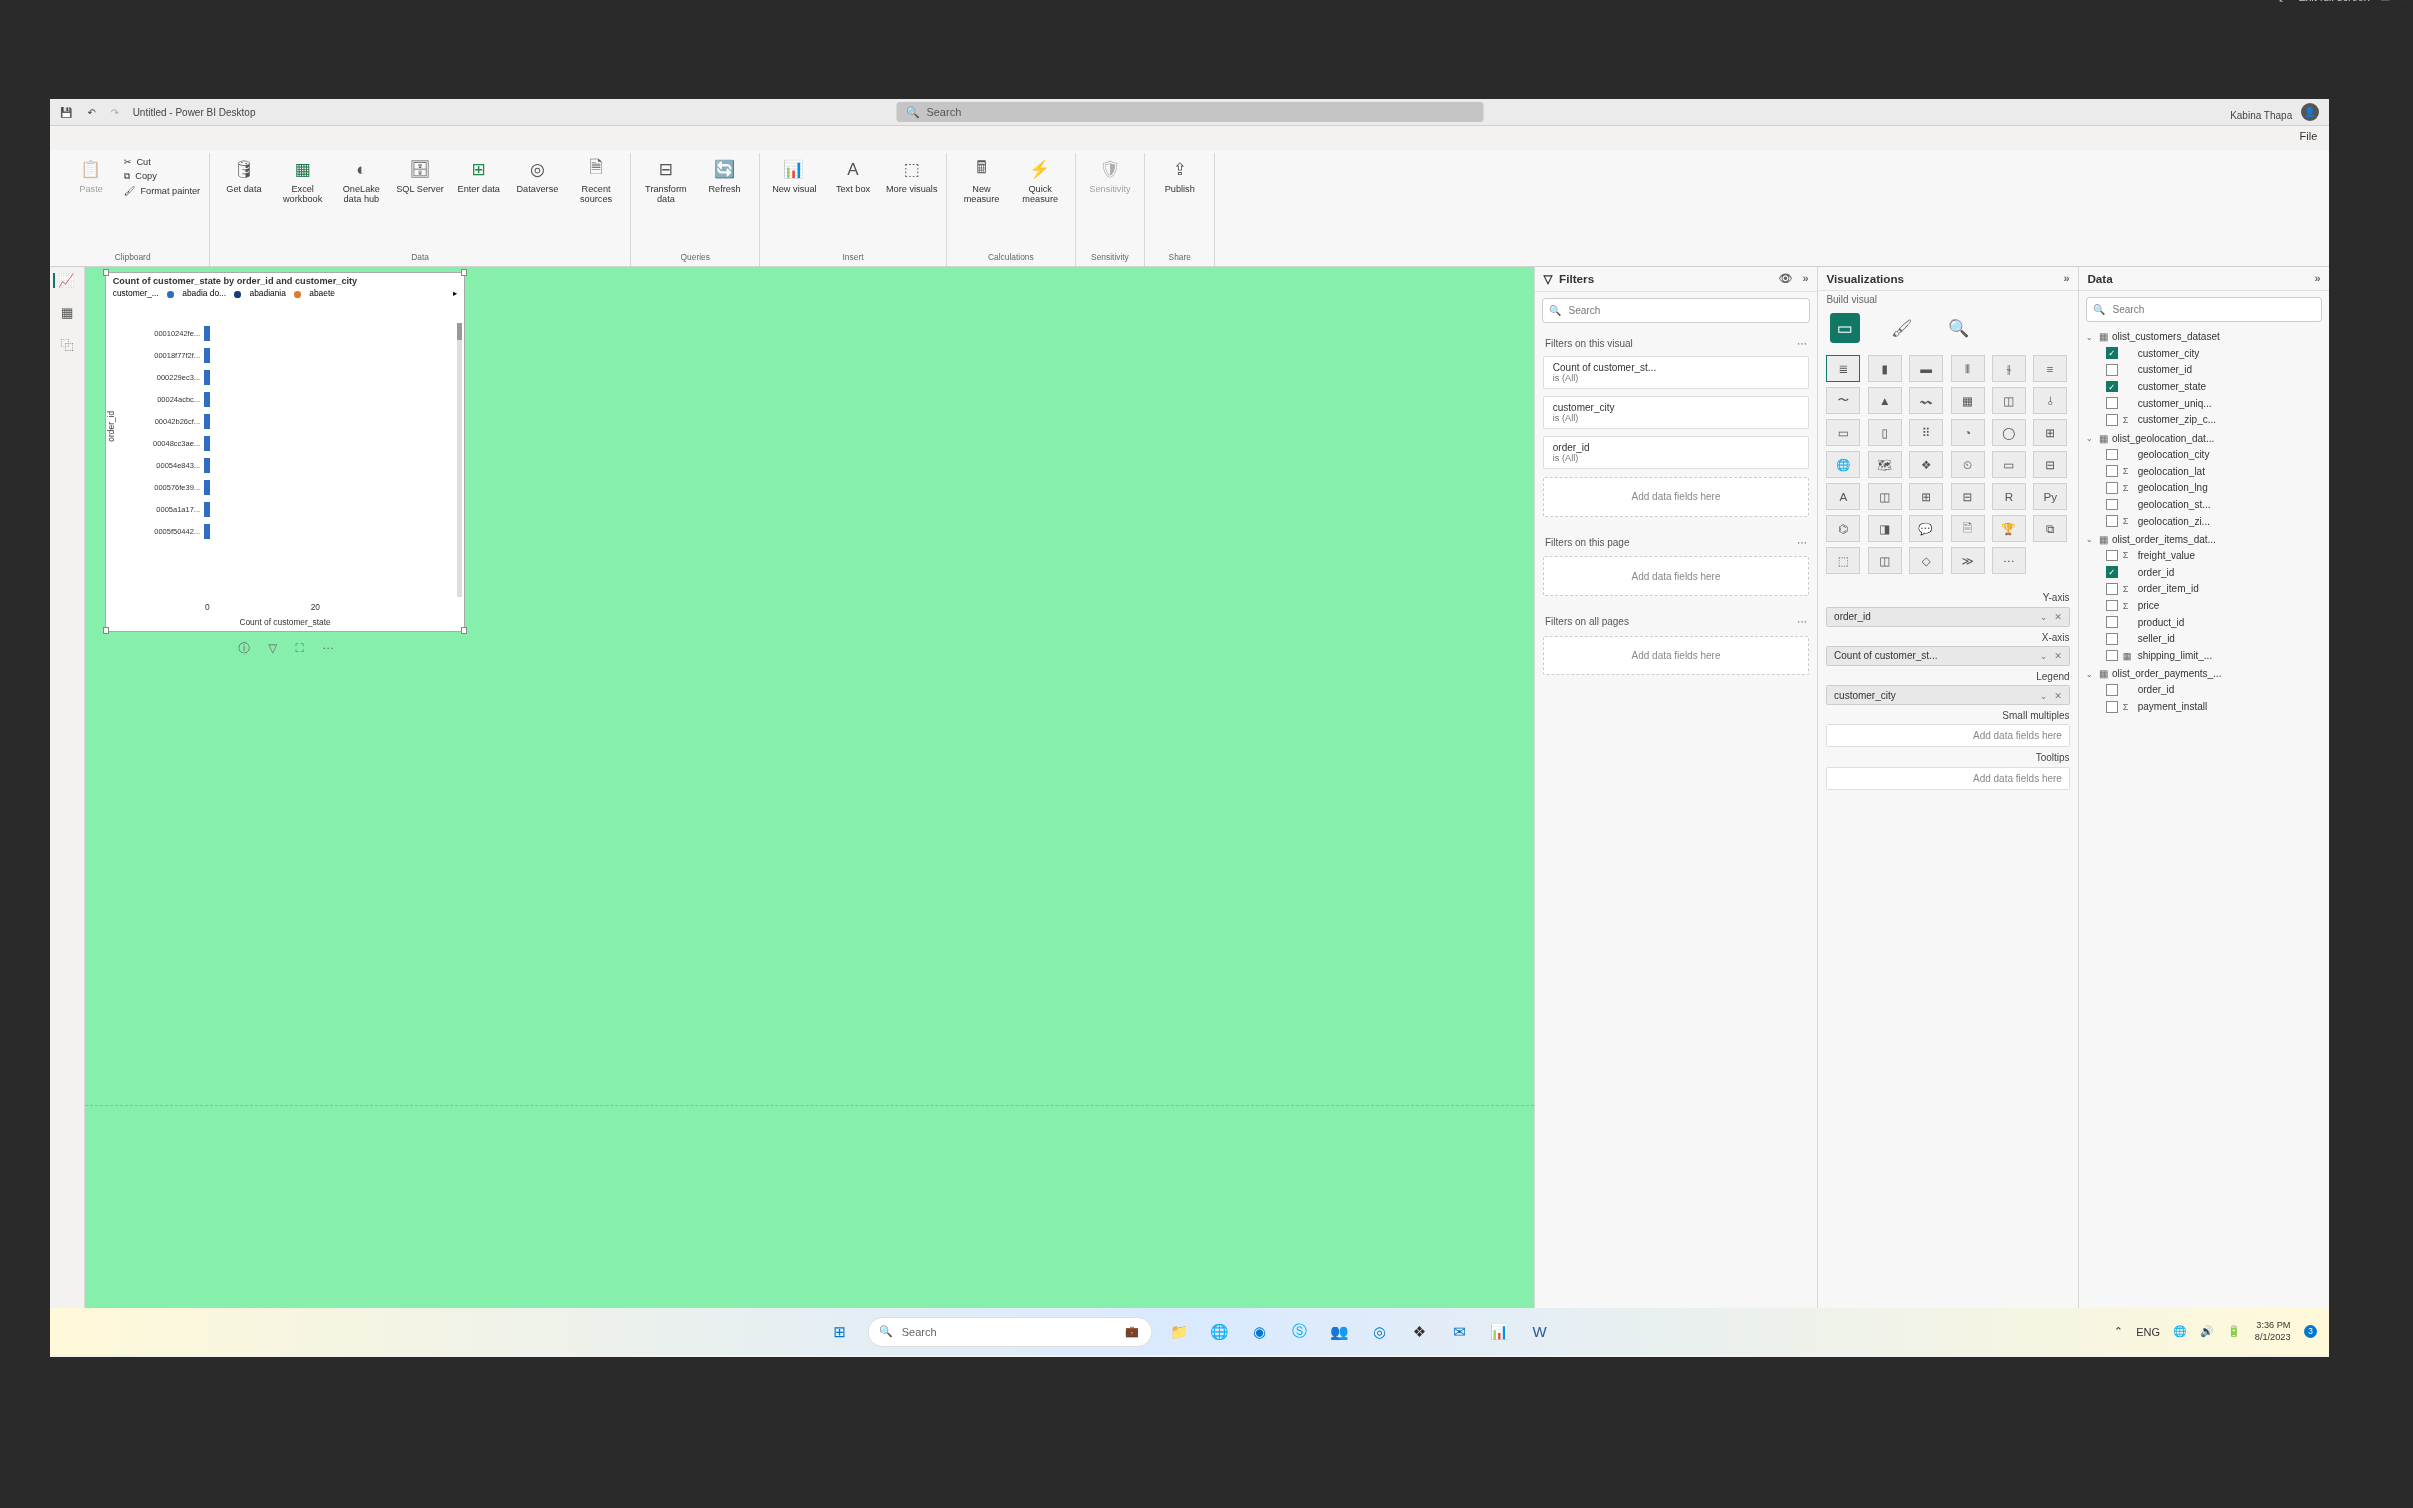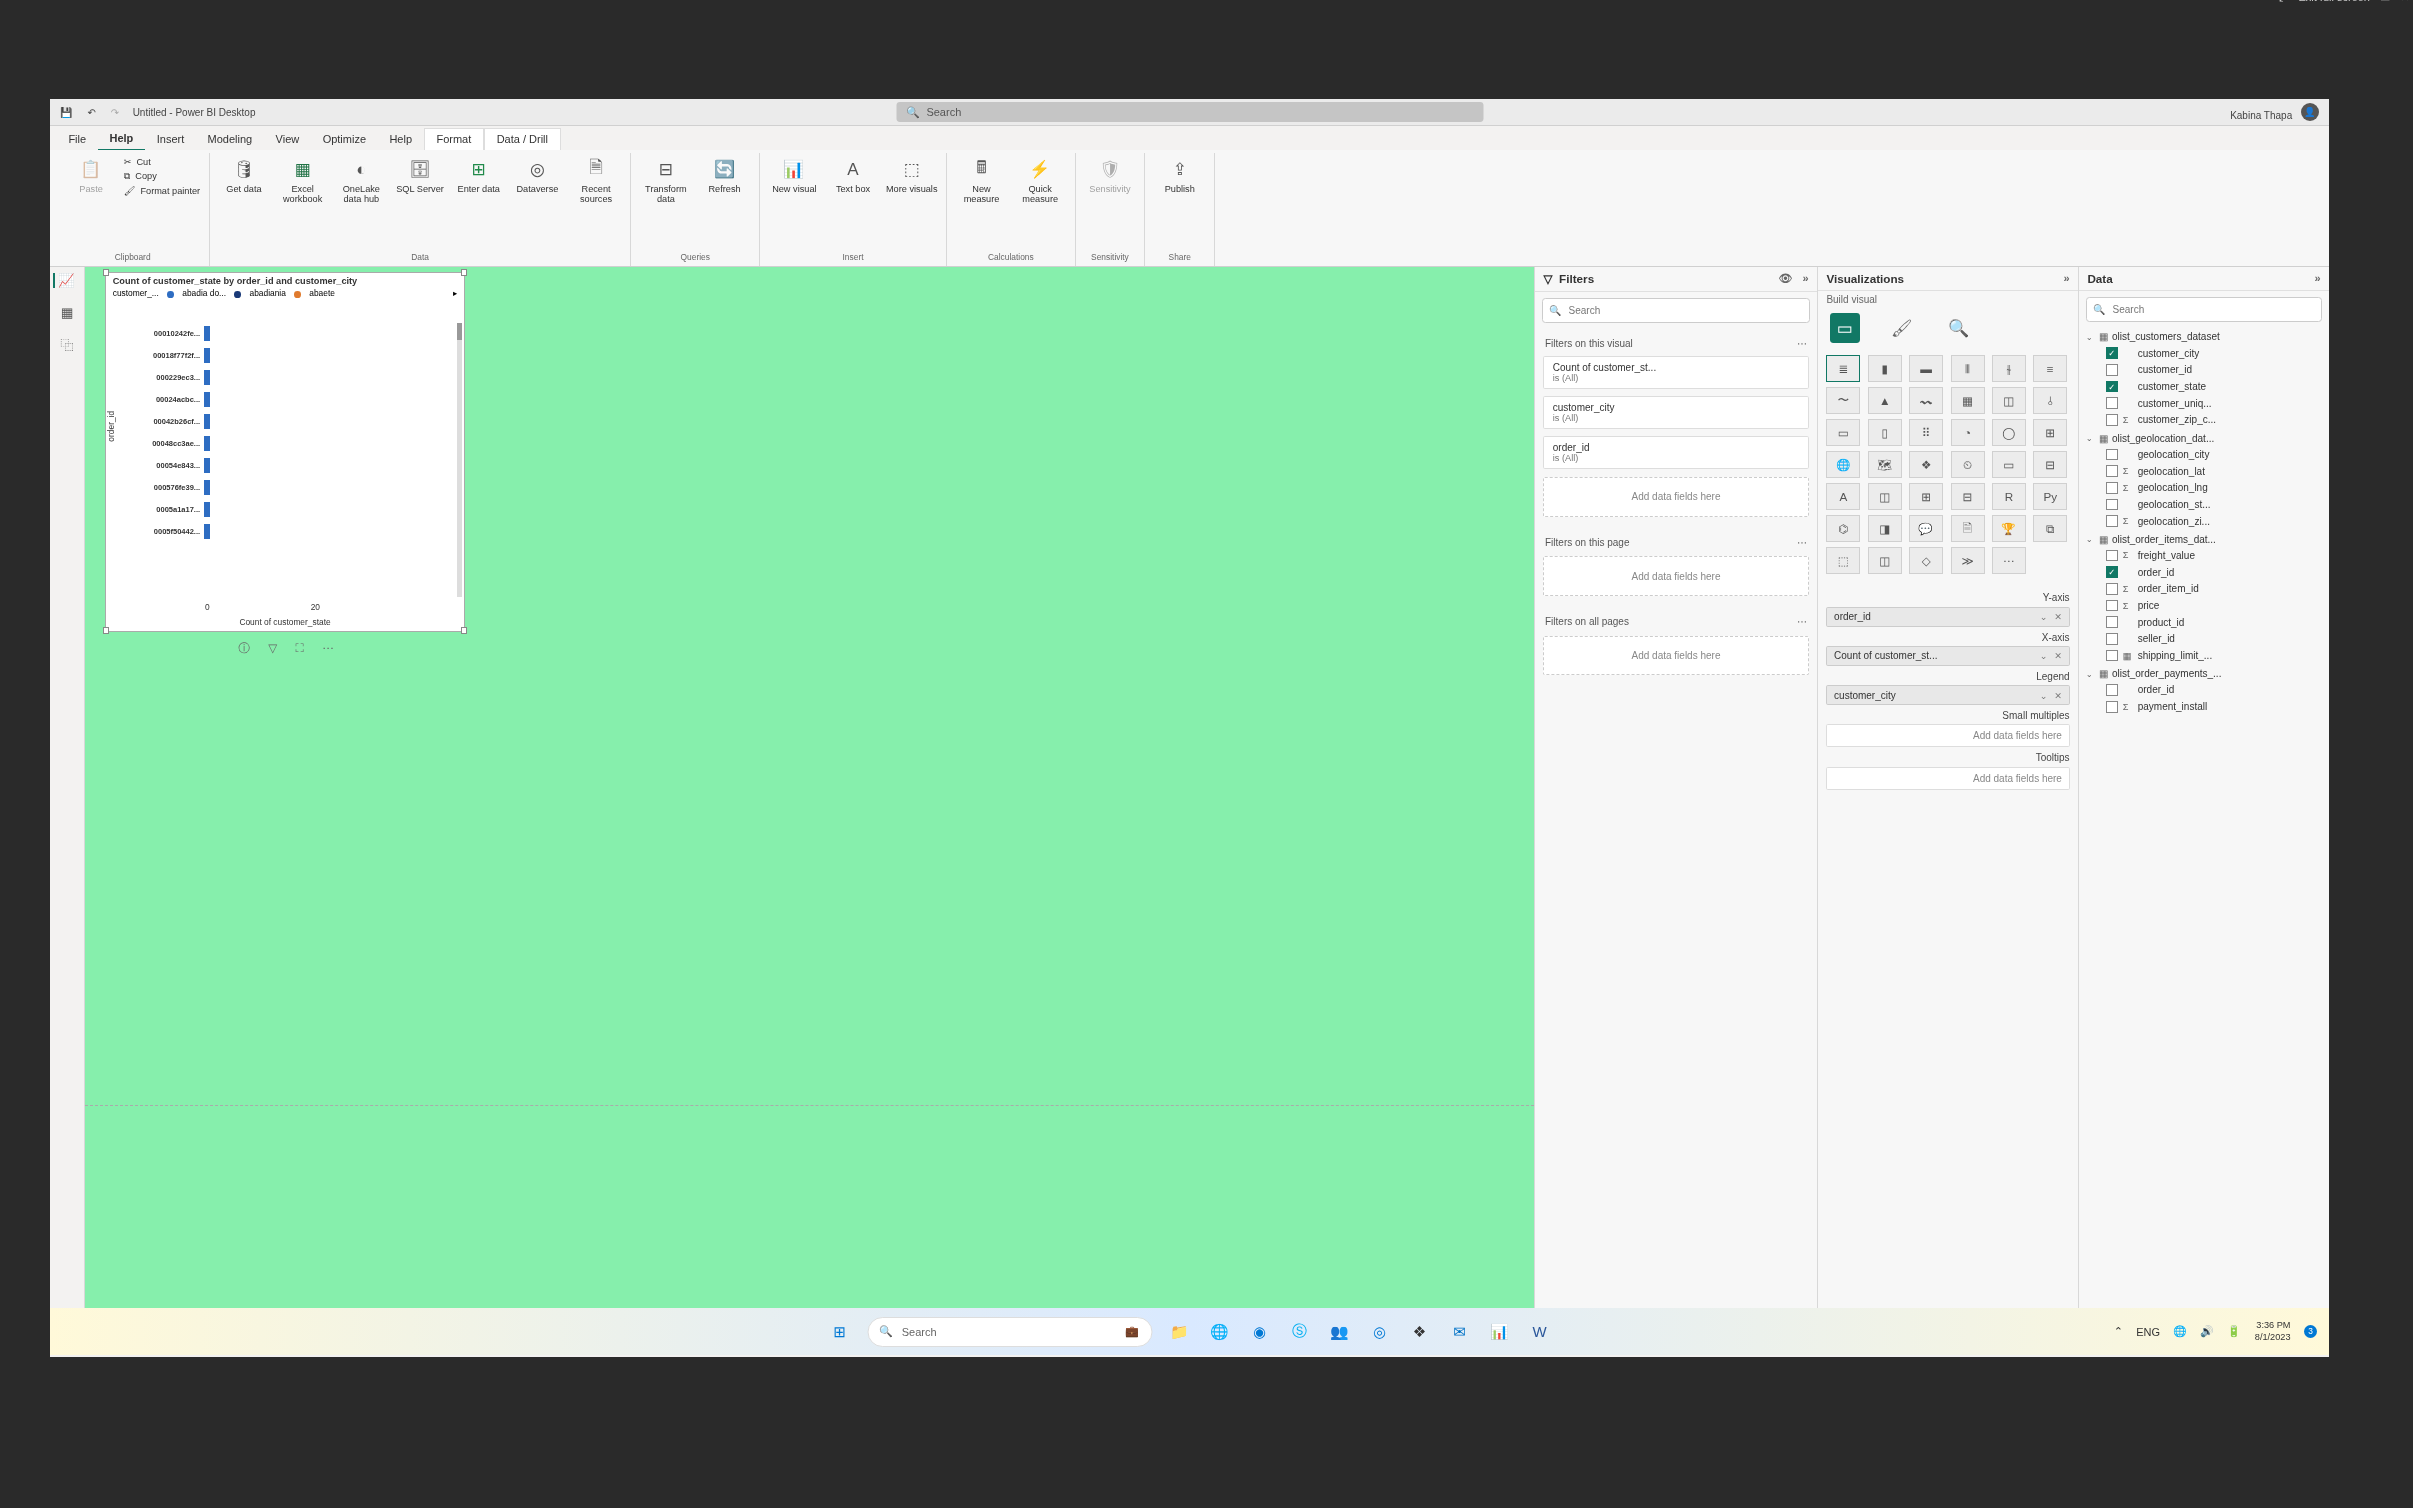--- a/index.html
+++ b/index.html
@@ -11,21 +11,21 @@
   .titlebar .qat { display: flex; gap: 15px; align-items: center; }
   .titlebar .title { margin-left: 13.4px; }
   .titlebar .search { position: absolute; left: 50%; transform: translateX(-50%); width: 587px; height: 20px; background: #c5c5c5; border-radius: 3.4px; display: flex; align-items: center; padding: 0 10px; color: #555; gap: 6.7px; font-size: 11px; }
   .titlebar .user { margin-left: auto; display: flex; align-items: flex-end; gap: 8.4px; }
   .avatar { width: 18.4px; height: 18.4px; border-radius: 50%; background: #555; display: inline-flex; align-items: center; justify-content: center; color: #fff; font-size: 9.2px; }
   
   .exit-fs { position: absolute; top: -10px; right: 3.4px; color: #ccc; font-size: 11px; display: flex; align-items: center; gap: 10px; }
   .exit-fs .ico { font-size: 11.7px; }
   
   
-  .ribbontabs { height: 23.5px; background: #f3f2f1; display: flex; align-items: end; padding-left: 6.7px; font-size: 11px; color: #333; }
+  .ribbontabs { height: 23.5px; background: #f3f2f1; display: flex; align-items: end; padding-left: 6.7px; font-size: 11px; color: #333; flex-direction: column; }
   .ribbontabs .tab { padding: 4.2px 11.7px; cursor: pointer; }
   .ribbontabs .tab.active { border-bottom: 1.7px solid #117865; font-weight: 600; }
   .ribbontabs .tab.context { background: #fff; border-top: 0.8px solid #ddd; border-left: 0.8px solid #ddd; border-right: 0.8px solid #ddd; }
   
   
   .ribbon { height: 117px; background: #f7f7f7; border-bottom: 0.8px solid #d0d0d0; display: flex; padding: 3.4px 6.7px 0; }
   .rgroup { border-right: 0.8px solid #d8d8d8; padding: 1.7px 8.4px 0; display: flex; flex-direction: column; align-items: center; }
   .rgroup .items { display: flex; gap: 6.7px; align-items: flex-start; flex: 1; }
   .rgroup .label { font-size: 8.4px; color: #666; padding: 1.7px 0 3.4px; }
   .ritem { display: flex; flex-direction: column; align-items: center; width: 52px; font-size: 9.2px; color: #333; text-align: center; gap: 2.5px; padding-top: 3.4px; }
@@ -42,21 +42,21 @@
   
   
   .visual { position: absolute; left: 20px; top: 5px; width: 360px; height: 360px; border: 0.8px solid #aaa; background: #fff; }
   .visual .handle { position: absolute; width: 6.7px; height: 6.7px; background: #fff; border: 0.8px solid #888; }
   .visual .title { font-size: 9.2px; color: #333; padding: 3.4px 6.7px 0; font-weight: 600; }
   .visual .legend { font-size: 8.4px; padding: 1.7px 6.7px; display: flex; gap: 8.4px; align-items: flex-end; }
   .visual .legend .dot { width: 6.7px; height: 6.7px; border-radius: 50%; display: inline-block; }
   .chartbody { position: absolute; left: 23.5px; top: 50px; right: 8.4px; bottom: 34px; }
   .ylab { position: absolute; left: 5px; top: 50%; transform: rotate(-90deg) translateX(50%); transform-origin: left center; font-size: 8.4px; color: #333; }
   .xlab { position: absolute; bottom: 3.4px; left: 50%; transform: translateX(-50%); font-size: 8.4px; color: #333; }
-  .barrow { display: flex; align-items: center; font-size: 7.5px; color: #333; height: 22px; font-weight: bold; }
+  .barrow { display: flex; align-items: center; font-size: 7.5px; color: #333; height: 22px; }
   .barrow .cat { width: 74px; text-align: right; padding-right: 3.4px; overflow: hidden; white-space: nowrap; }
   .barrow .bar { height: 15px; background: #4a7; }
   .xaxis { position: absolute; left: 99px; bottom: 18.4px; font-size: 8.4px; color: #333; display: flex; gap: 101px; }
   .visual-actions { position: absolute; left: 50%; transform: translateX(-50%); bottom: -25px; display: flex; gap: 18.4px; color: #666; font-size: 11.7px; }
   
   
   .pane { border-left: 0.8px solid #d8d8d8; background: #f7f7f7; display: flex; flex-direction: column; font-size: 10px; color: #333; }
   .pane .phead { display: flex; align-items: center; justify-content: space-between; padding: 5px 8.4px; font-size: 11.7px; font-weight: 600; border-bottom: 0.8px solid #e0e0e0; }
   .pane .phead .icons { display: flex; gap: 10px; color: #666; font-size: 11px; }
   

